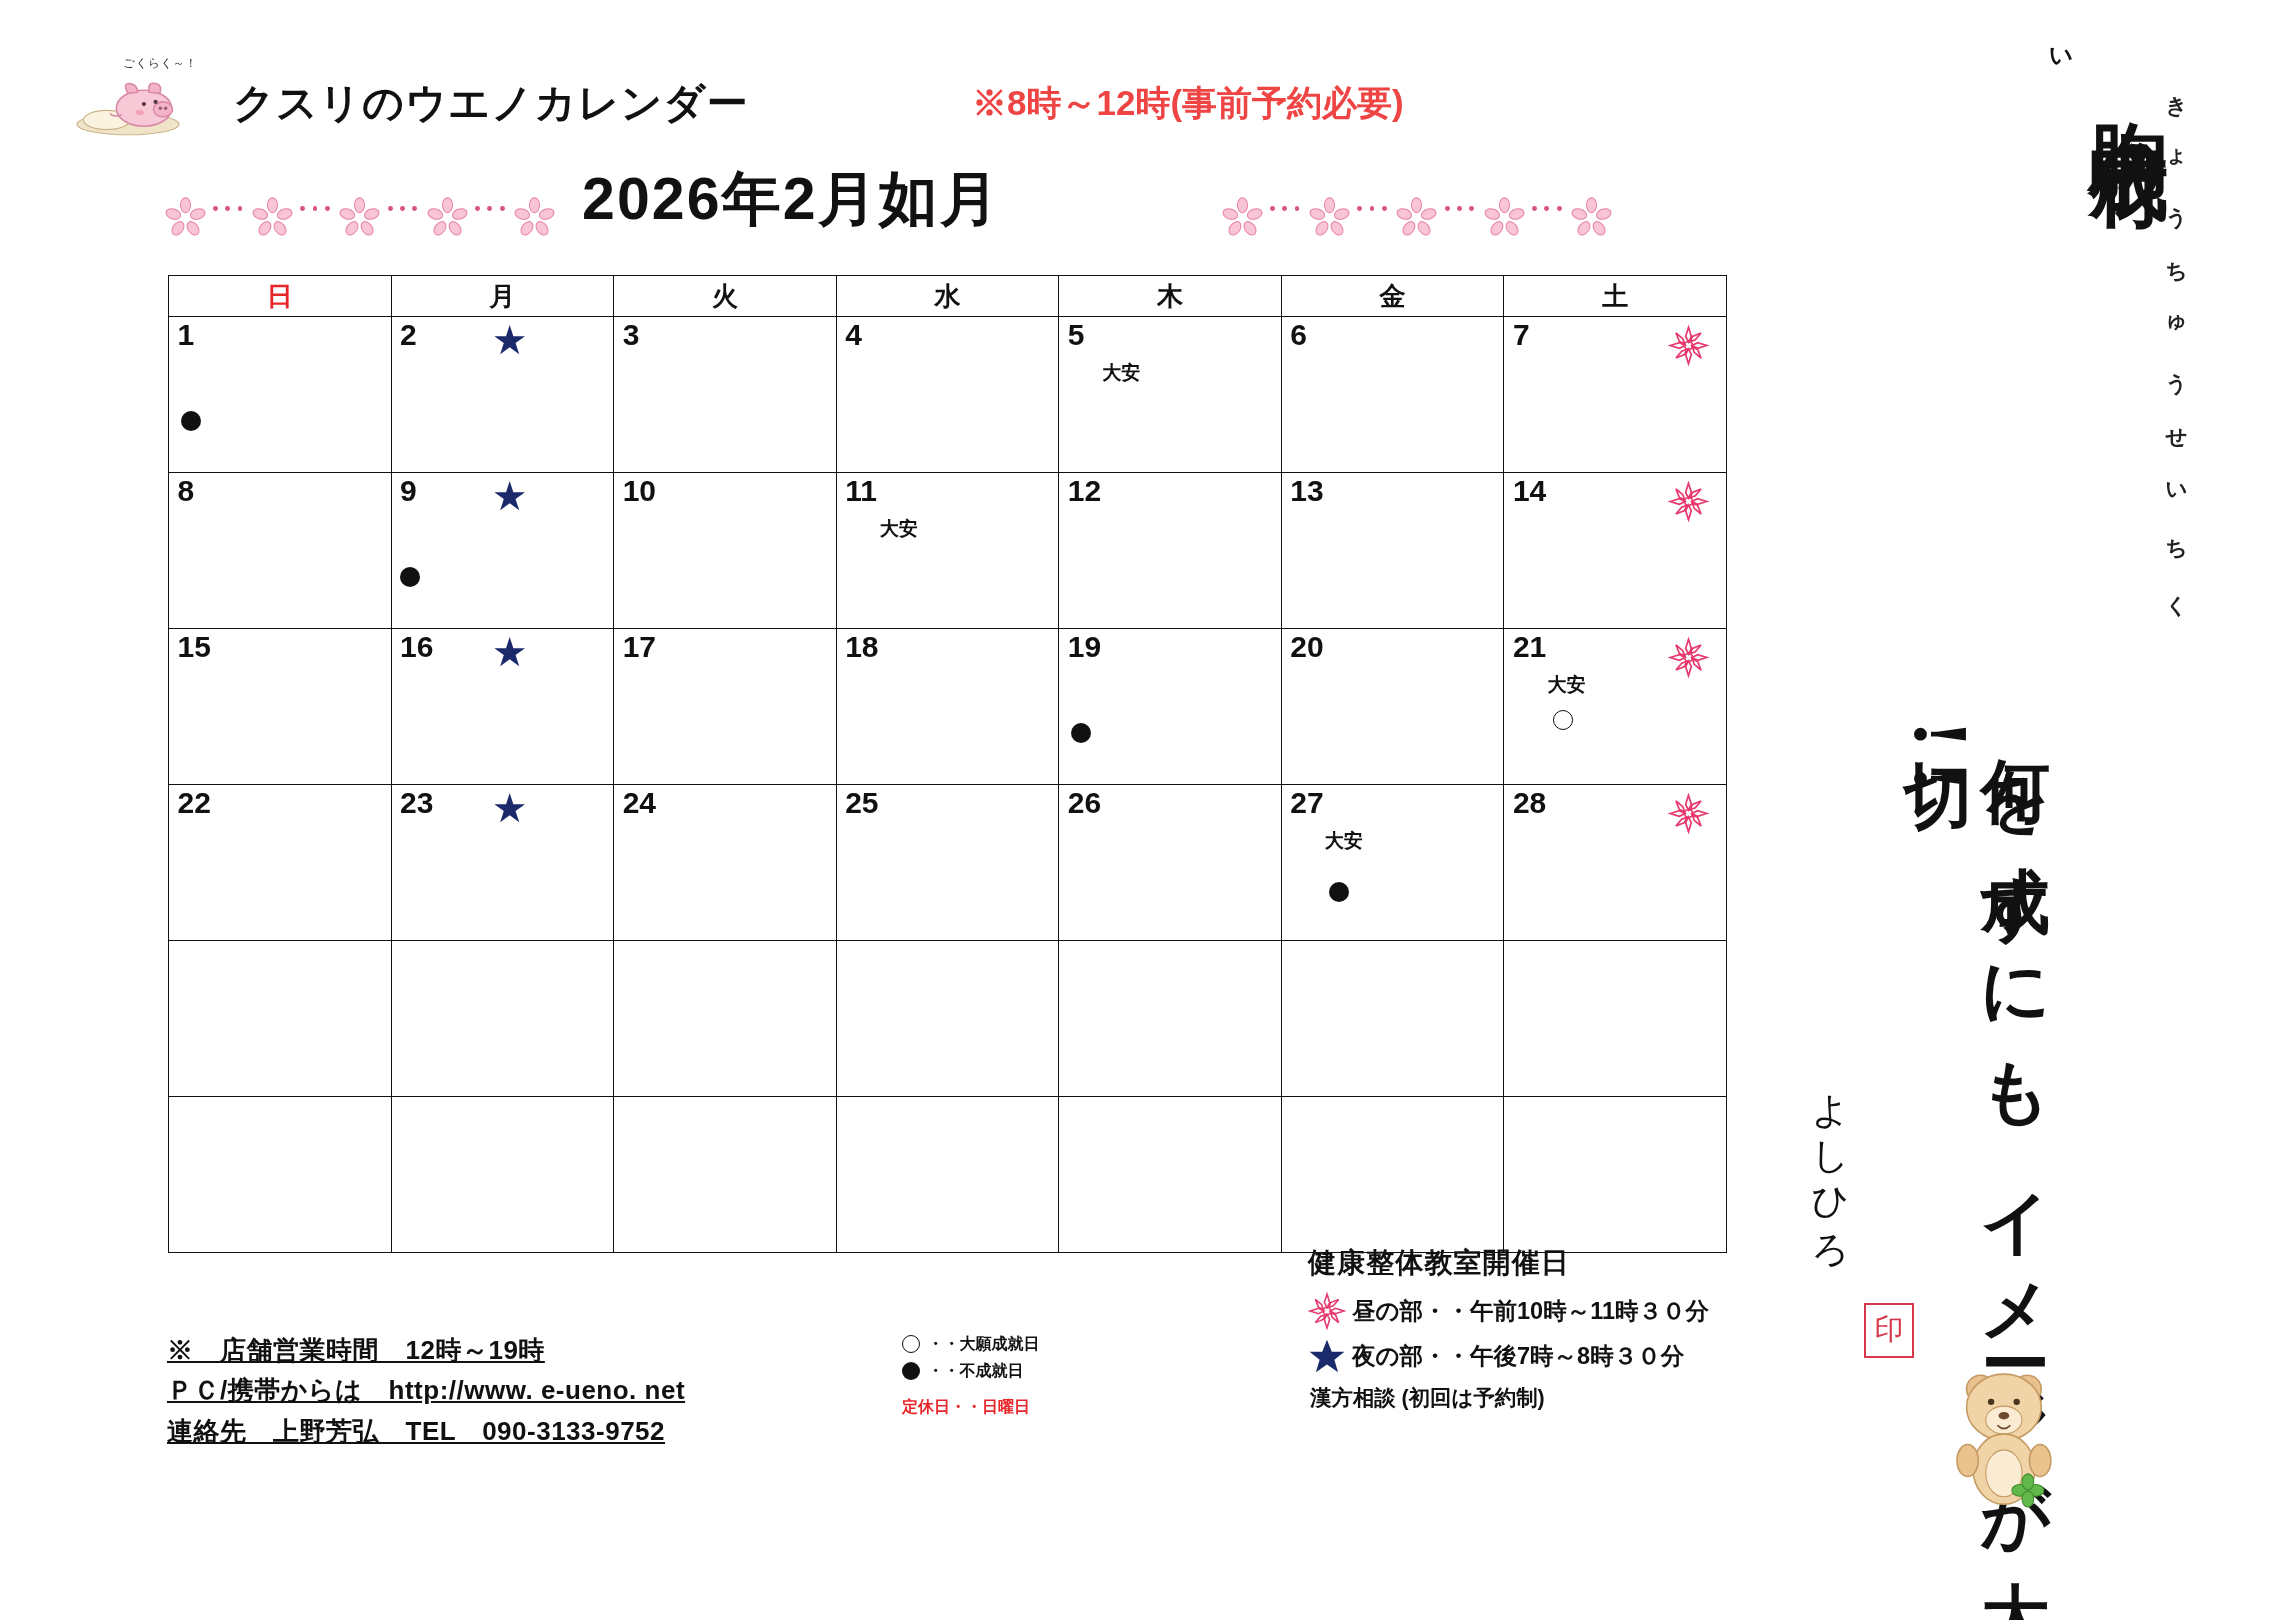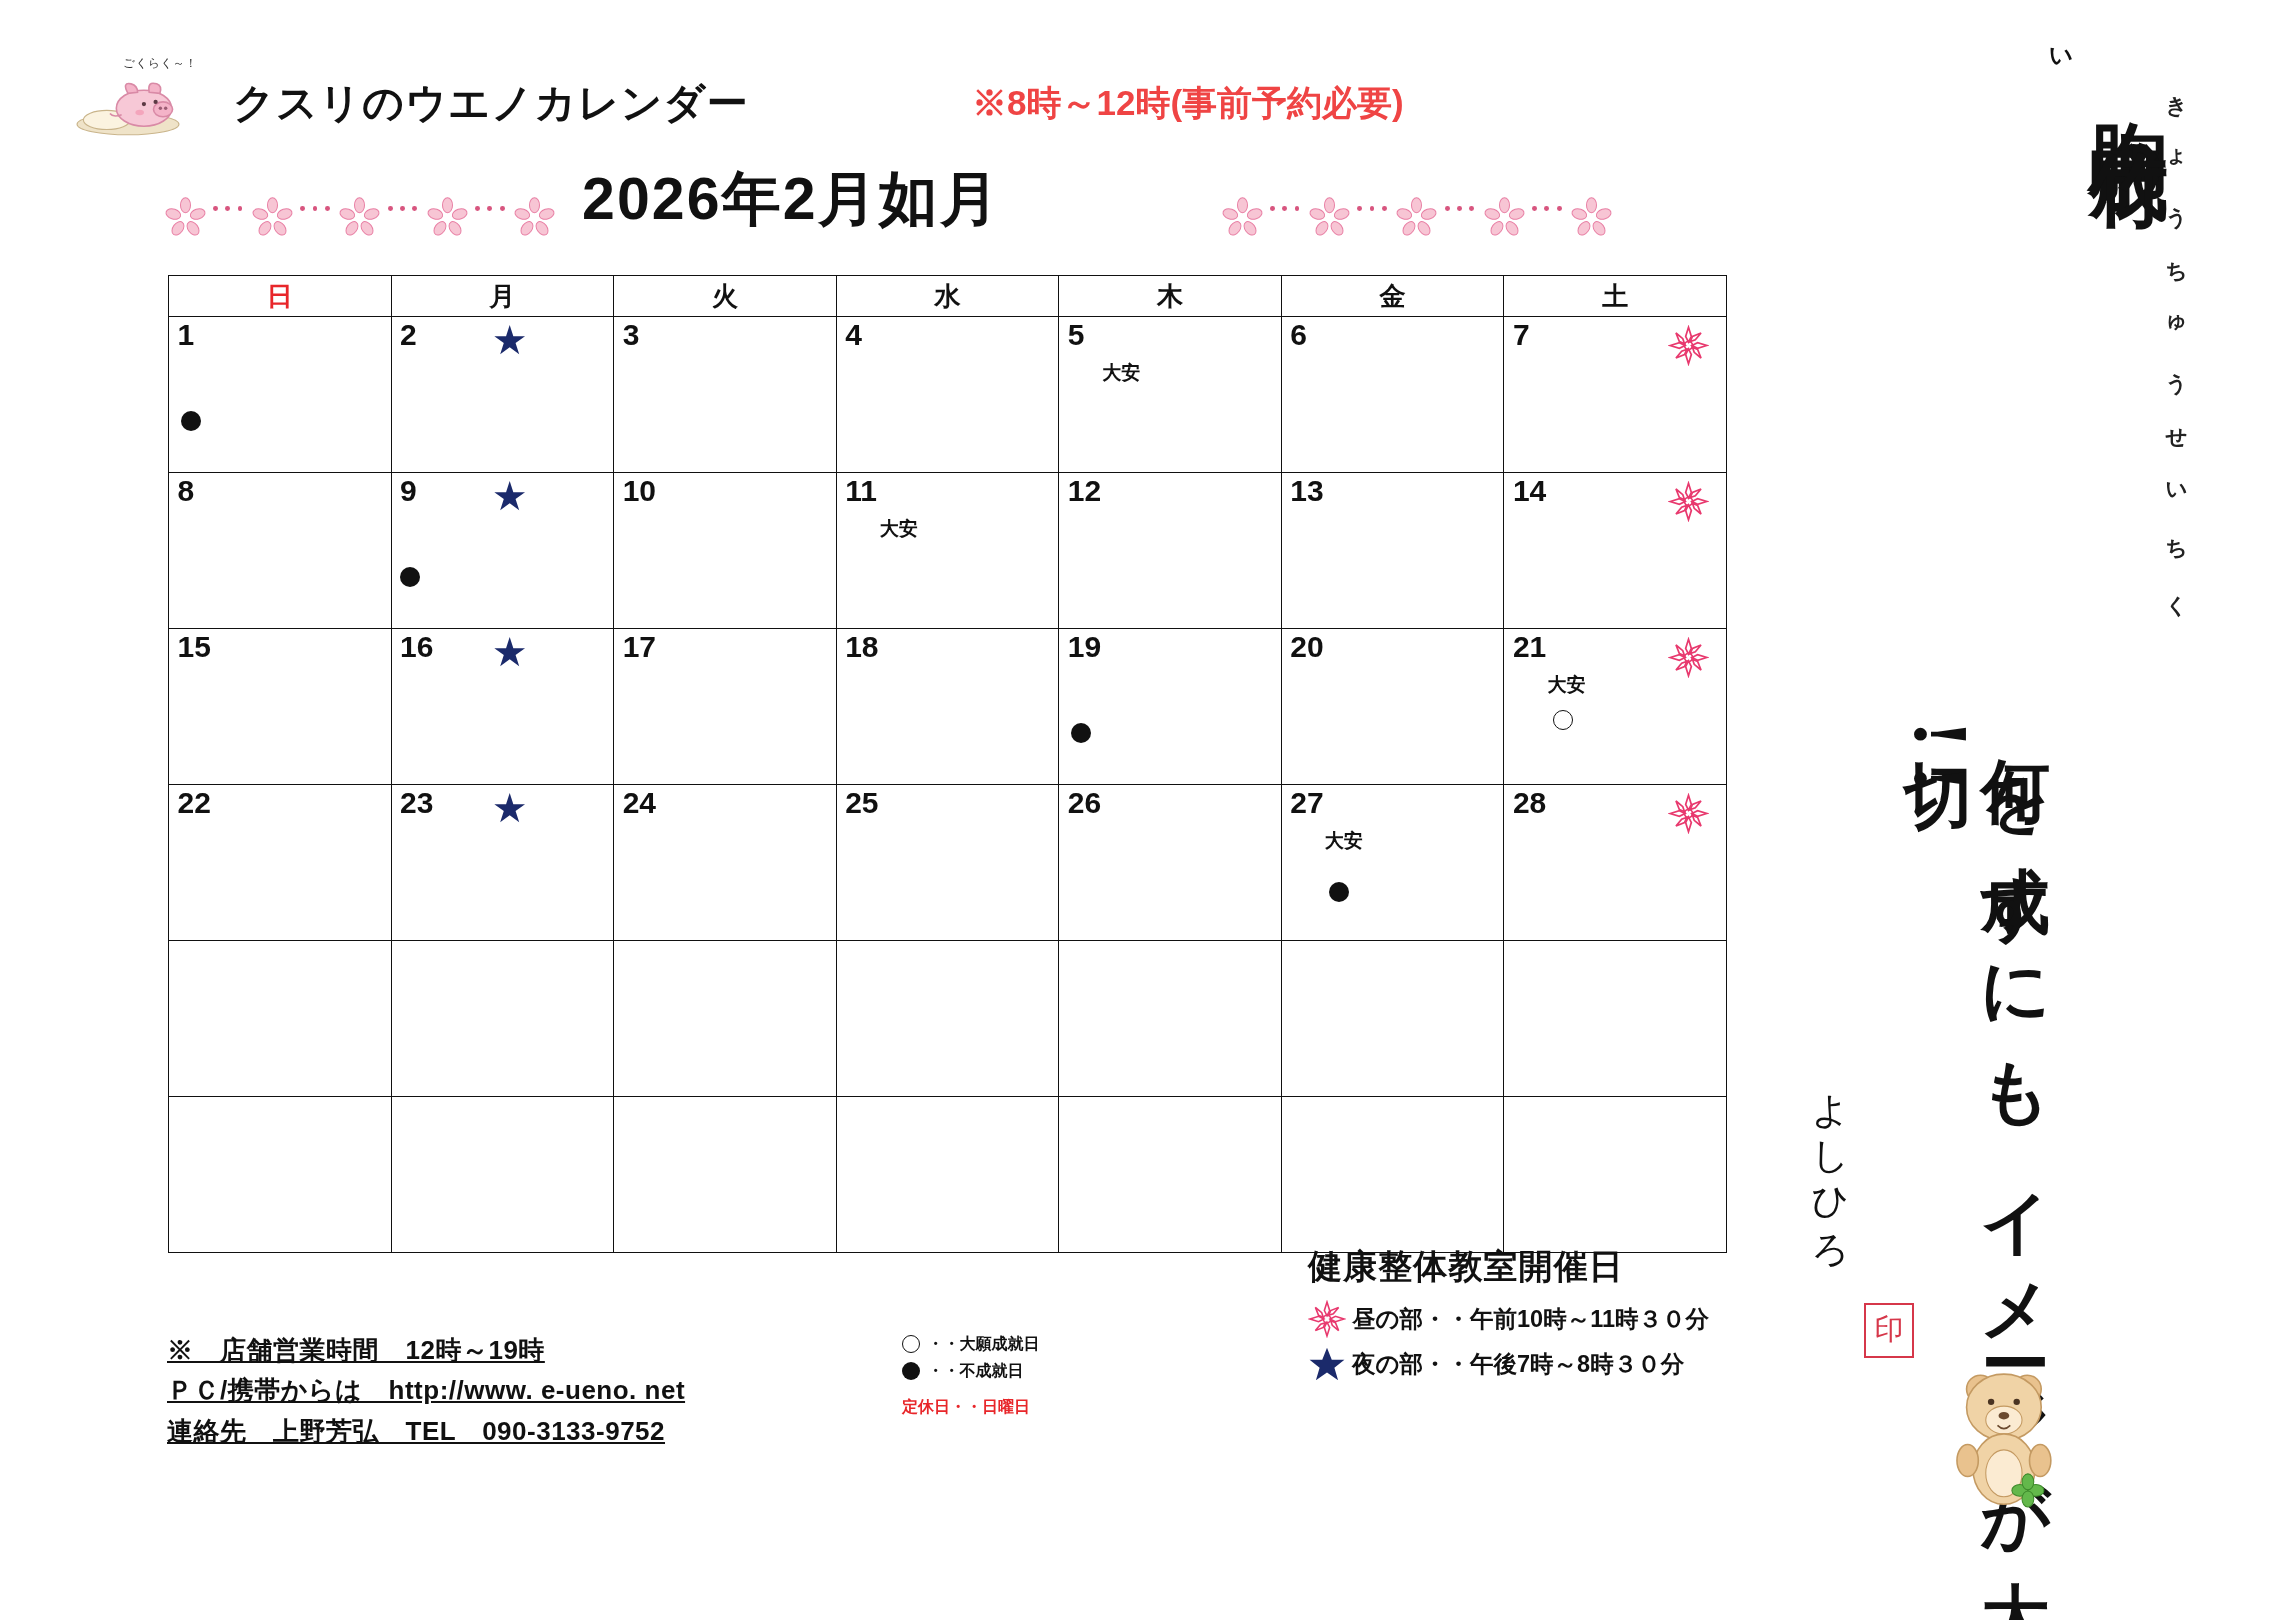--- a/index.html
+++ b/index.html
@@ -230,21 +230,21 @@
   }
 
   
   #footer-right {
     position: absolute;
     left: 1308px;
     top: 1244px;
     width: 587px;
   }
   #class-title {
-    font-size: 34px;
+    font-size: 28px;
     font-weight: bold;
     letter-spacing: 1.1px;
     white-space: nowrap;
     margin-bottom: 9.6px;
   }
   .class-row {
     display: flex;
     align-items: center;
     gap: 6px;
     font-size: 23.5px;
@@ -722,20 +722,21 @@
 
   <div class="class-row">
     <span class="icon-box">
       <svg width="38" height="38" viewBox="0 0 72 72" xmlns="http://www.w3.org/2000/svg">
         <path d="M36 5 L45 28 L69 28 L50 43 L57 67 L36 52 L15 67 L22 43 L3 28 L27 28 Z" fill="#1B2A6B"></path>
       </svg>
     </span>
     <span>夜の部・・午後7時～8時３０分</span>
   </div>
 
+  <div id="kampo-note">漢方相談 (初回は予約制)</div>
 </div>
 
 <div id="calligraphy">
   <div id="calli-intro" class="calli-col">い</div>
   <div id="calli-main" class="calli-col">胸中成竹</div>
   <div id="calli-ruby" class="calli-col">きょうちゅうせいちく</div>
 </div>
 <div id="calli-sub">何を成すにも イメージが大切!!</div>
 <div id="signature">よしひろ</div>
 <div id="seal">印</div>

